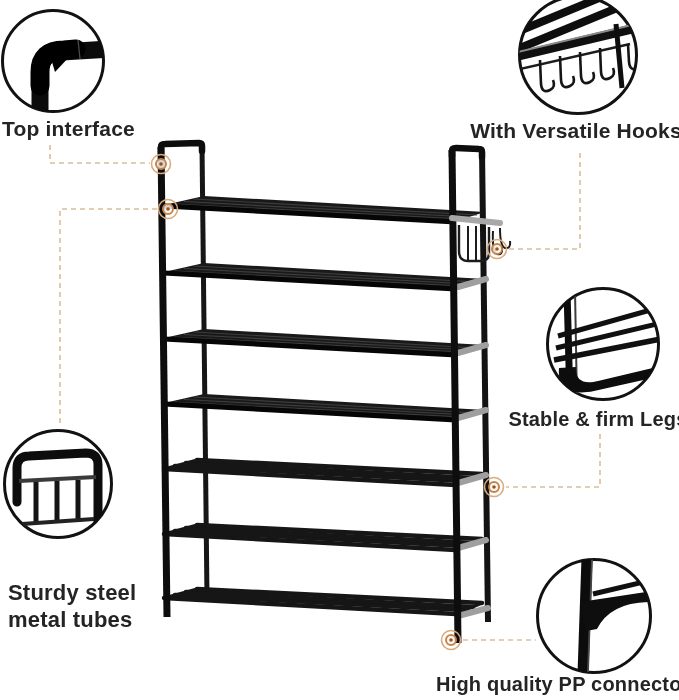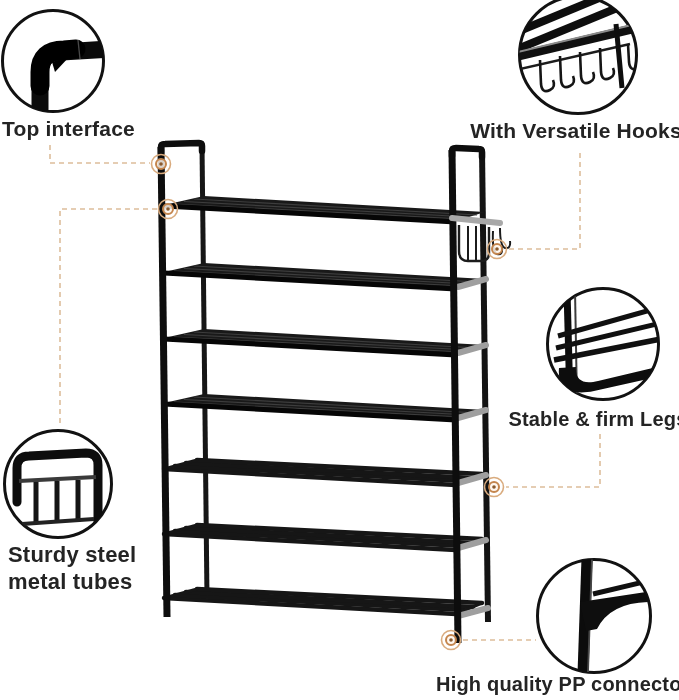--- a/index.html
+++ b/index.html
@@ -14,21 +14,21 @@
     position:absolute;
     font-weight:600;
     color:#242424;
     font-size:21px;
     letter-spacing:0.2px;
     z-index:5;
   }
   #lbl-top{left:2px;top:117px;}
   #lbl-hooks{left:470px;top:119px;width:212px;text-align:center;}
   #lbl-legs{left:500px;top:408px;width:196px;text-align:center;font-size:20px;}
-  #lbl-sturdy{left:8px;top:541px;font-size:22px;line-height:27px;white-space:pre-line;}
+  #lbl-sturdy{left:8px;top:579px;font-size:22px;line-height:27px;white-space:pre-line;}
   #lbl-pp{left:436px;top:673px;white-space:nowrap;font-size:20px;}
 </style>
 </head>
 <body>
 
 <div id="stage">
 
 <svg width="679" height="700" viewBox="0 0 679 700">
 
   <defs>

